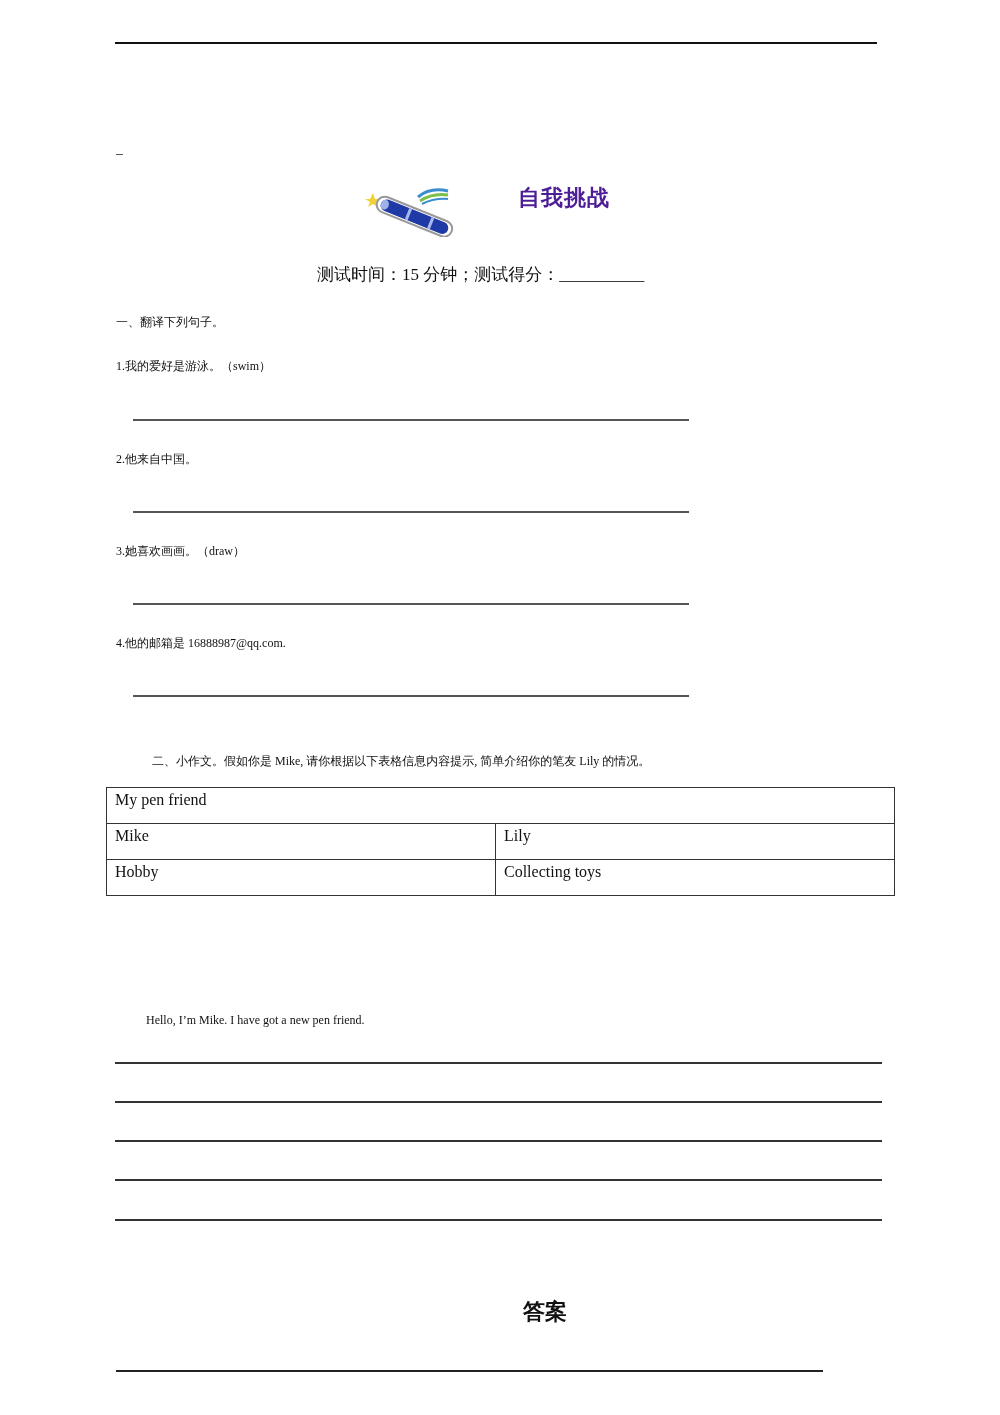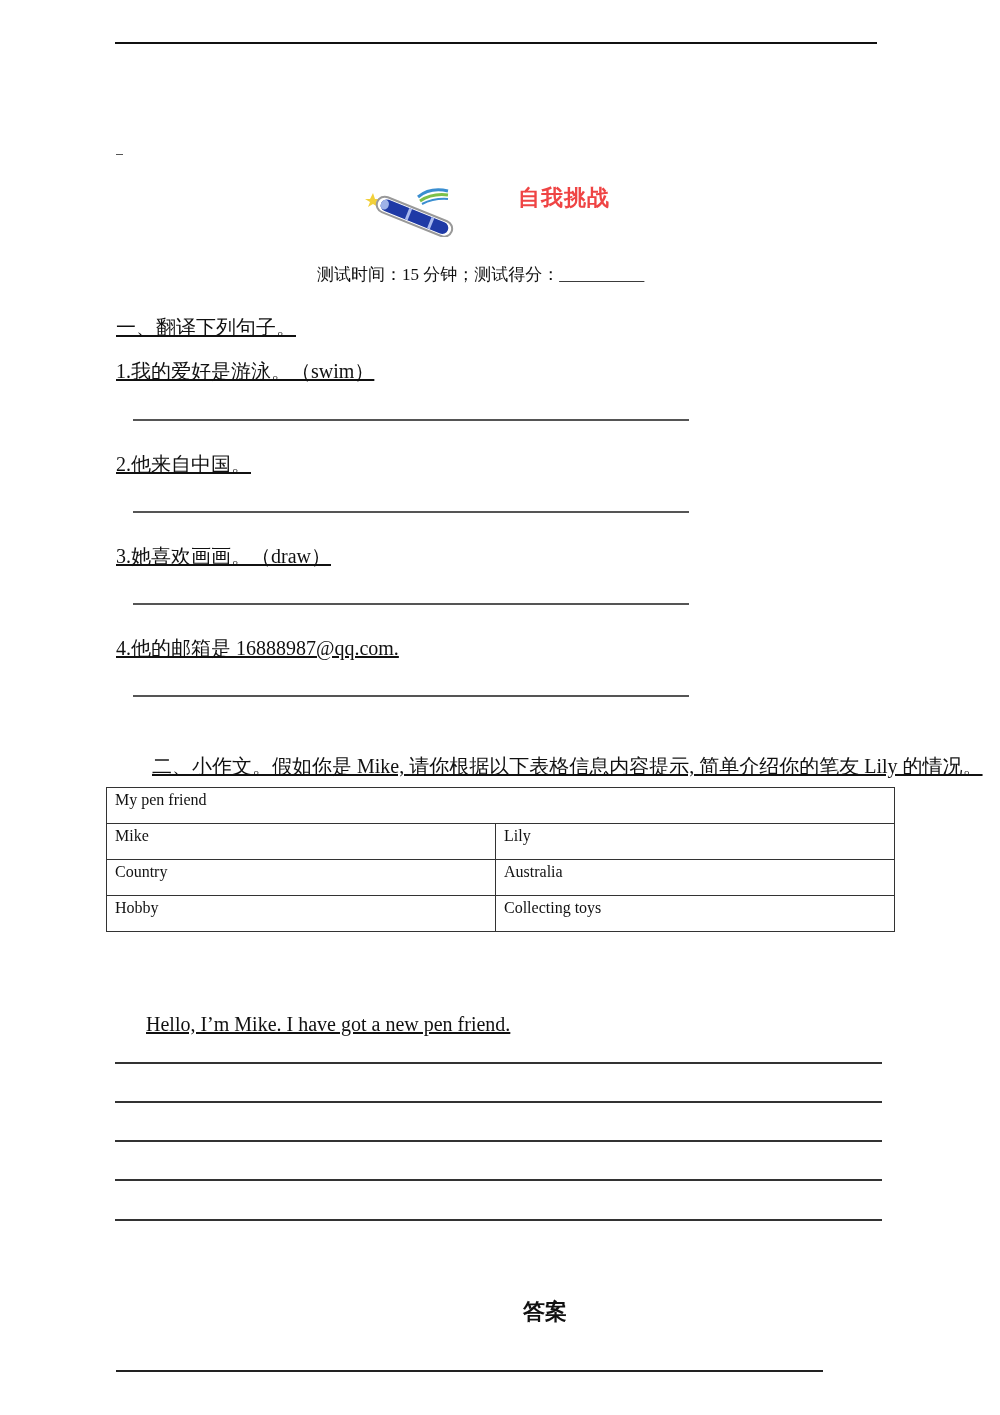--- a/index.html
+++ b/index.html
@@ -2,24 +2,24 @@
 <html><head>
   <meta charset="utf-8">
   <style>
     html, body { margin: 0; padding: 0; background: #ffffff; }
     body { width: 1000px; height: 1415px; position: relative; overflow: hidden;
            font-family: "Liberation Serif", "DejaVu Serif", serif; color: #111; }
     .abs { position: absolute; }
     .hr-top { left: 115px; top: 42px; width: 762px; height: 2px; background: #111; }
     .dash { left: 116px; top: 154px; width: 7px; height: 1px; background: #555; }
     .logo { left: 360px; top: 185px; width: 105px; height: 52px; }
-    .title { left: 518px; top: 183px; font-size: 22px; font-weight: bold; color: #ef4444;
+    .title { left: 518px; top: 183px; font-size: 22px; font-weight: bold; color: #4c1d95;
              font-family: "DejaVu Sans", sans-serif; letter-spacing: 1px; }
     .meta { left: 317px; top: 263px; font-size: 17px; }
-    .text { font-size: 20px; text-decoration: underline; }
+    .text { font-size: 12px; }
     .ans-line { height: 2px; background: #555; }
     table.pen { position: absolute; left: 106px; top: 787px; width: 789px; border-collapse: collapse; }
     table.pen td { border: 1.5px solid #333; height: 36px; vertical-align: top; padding: 3px 8px 0 8px;
                    font-size: 16px; box-sizing: border-box; }
     .wline { left: 115px; width: 767px; height: 2px; background: #333; }
     .answer { left: 517px; top: 1297px; font-size: 22px; font-weight: bold; font-family: "DejaVu Sans", sans-serif; margin-left: 6px; }
     .hr-bot { left: 116px; top: 1370px; width: 707px; height: 2px; background: #222; }
   </style>
 </head>
 <body>
@@ -65,24 +65,20 @@
 <table class="pen">
   <tbody>
       <tr>
     <td colspan="2">My pen friend</td>
   </tr>
   <tr>
     <td style="width:389px;">Mike</td>
     <td>Lily</td>
   </tr>
   <tr>
-    <td>Country</td>
-    <td>Australia</td>
-  </tr>
-  <tr>
     <td>Hobby</td>
     <td>Collecting toys</td>
   </tr>
 </tbody>
   </table>
 
 <div class="abs text" style="left:146px; top:1013px;">Hello, I’m Mike. I have got a new pen friend.</div>
 
 <div class="abs wline" style="top:1062px;"></div>
 <div class="abs wline" style="top:1101px;"></div>

